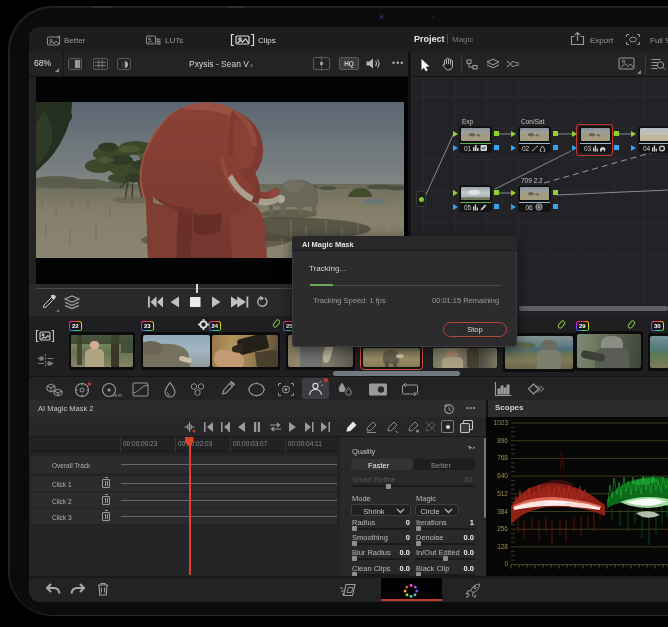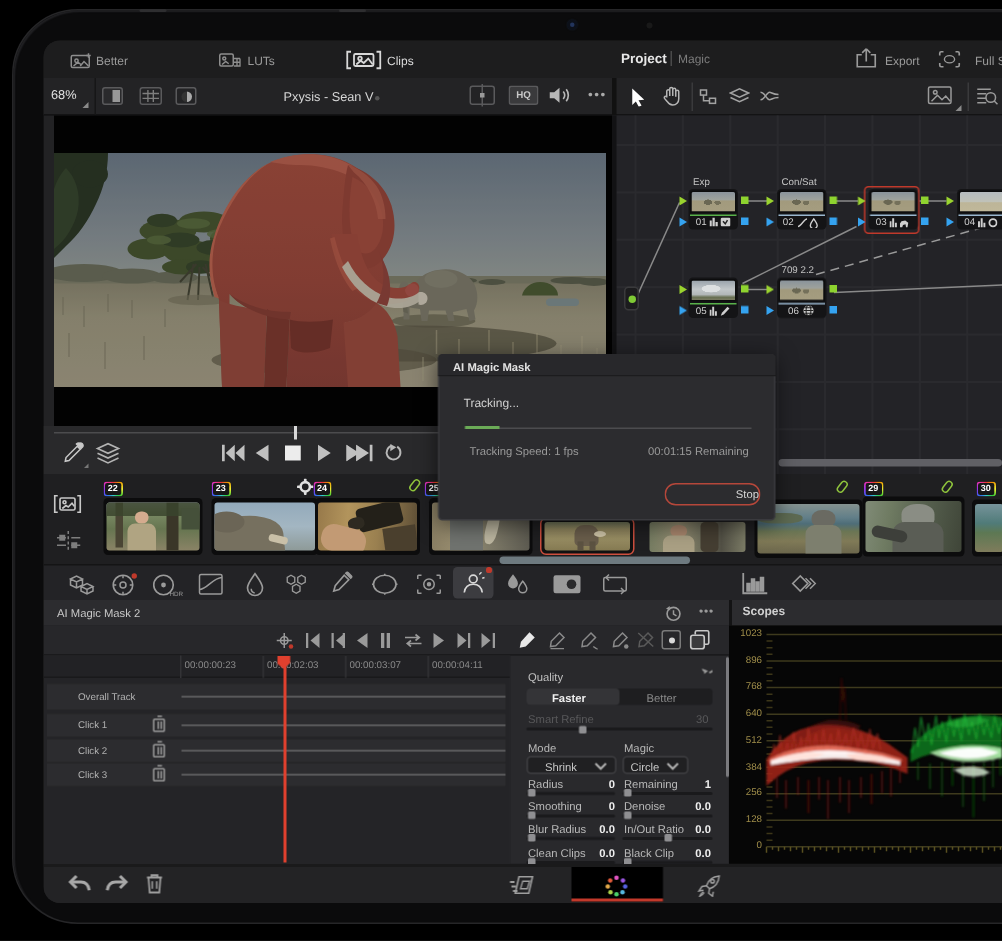--- a/index.html
+++ b/index.html
@@ -713,21 +713,21 @@
 <div class="abs" style="left:340px;top:437px;width:146px;height:139px;background:#29292c"></div>
 <div class="txt" style="left:352px;top:447px;font-size:7.5px;color:#c0c0c0">Quality</div>
 <svg class="abs" style="left:464px;top:446px" width="11" height="11" viewBox="0 0 11 11">
           <g fill="none" stroke="#9a9a9a" stroke-width="1.1">
             <path d="M8.8 2.4A4.1 4.1 0 105.5 1.4"></path>
           </g>
           <path d="M5.1 0l3 1.4-2.6 2z" fill="#9a9a9a"></path>
         </svg>
 <div class="abs" style="left:351px;top:459px;width:124px;height:11px;background:#1e1e20;border-radius:2.5px"></div>
 <div class="abs" style="left:351px;top:459px;width:62px;height:11px;background:#343437;border-radius:2.5px"></div>
-<div class="txt" style="left:368px;top:460.5px;font-size:7.5px;font-weight:bold;color:#f0f0f0">Faster</div>
+<div class="txt" style="left:368px;top:460.5px;font-size:7.5px;font-weight:normal;color:#f0f0f0">Faster</div>
 <div class="txt" style="left:431px;top:460.5px;font-size:7.5px;color:#8a8a8a">Better</div>
 <div class="txt" style="left:352px;top:475px;font-size:7.5px;color:#58585a">Smart Refine</div>
 <div class="txt" style="left:464px;top:475px;font-size:7.5px;color:#58585a">30</div>
 <div class="sld" style="left:351px;top:485px;width:124px"></div>
         <div class="shd" style="left:386px;top:483.5px"></div>
 <div class="txt" style="left:352px;top:493.5px;font-size:7.5px;color:#b8b8b8">Mode</div>
 <div class="txt" style="left:416px;top:493.5px;font-size:7.5px;color:#b8b8b8">Magic</div>
 <div class="dd" style="left:351px;top:503.5px;width:60px">
           <span>Shrink</span>
           <svg width="9" height="6" viewBox="0 0 9 6">
@@ -735,37 +735,37 @@
           </svg>
         </div>
 <div class="dd" style="left:415px;top:503.5px;width:44px">
           <span>Circle</span>
           <svg width="9" height="6" viewBox="0 0 9 6">
             <path d="M1 1l3.5 3.5L8 1" fill="none" stroke="#b0b0b0" stroke-width="1.4"></path>
           </svg>
         </div>
 <div class="txt" style="left:352px;top:517.5px;font-size:7.5px;color:#b8b8b8">Radius</div>
         <div class="val" style="left:398px;top:517.5px;width:12px">0</div>
-<div class="txt" style="left:416px;top:517.5px;font-size:7.5px;color:#b8b8b8">Remaining</div>
+<div class="txt" style="left:416px;top:517.5px;font-size:7.5px;color:#b8b8b8">Iterations</div>
         <div class="val" style="left:462px;top:517.5px;width:12px">1</div>
 <div class="sld" style="left:351px;top:527.5px;width:59px"></div>
         <div class="shd" style="left:351.5px;top:526px"></div>
 <div class="sld" style="left:415px;top:527.5px;width:60px"></div>
         <div class="shd" style="left:415.5px;top:526px"></div>
 <div class="txt" style="left:352px;top:532.8px;font-size:7.5px;color:#b8b8b8">Smoothing</div>
         <div class="val" style="left:398px;top:532.8px;width:12px">0</div>
 <div class="txt" style="left:416px;top:532.8px;font-size:7.5px;color:#b8b8b8">Denoise</div>
         <div class="val" style="left:456px;top:532.8px;width:18px">0.0</div>
 <div class="sld" style="left:351px;top:542.5px;width:59px"></div>
         <div class="shd" style="left:351.5px;top:541px"></div>
 <div class="sld" style="left:415px;top:542.5px;width:60px"></div>
         <div class="shd" style="left:415.5px;top:541px"></div>
 <div class="txt" style="left:352px;top:548.3px;font-size:7.5px;color:#b8b8b8">Blur Radius</div>
         <div class="val" style="left:392px;top:548.3px;width:18px">0.0</div>
-<div class="txt" style="left:416px;top:548.3px;font-size:7.5px;color:#b8b8b8">In/Out Ratio</div>
+<div class="txt" style="left:416px;top:548.3px;font-size:7.5px;color:#b8b8b8">In/Out Edited</div>
         <div class="val" style="left:456px;top:548.3px;width:18px">0.0</div>
 <div class="sld" style="left:351px;top:557.5px;width:59px"></div>
         <div class="shd" style="left:351.5px;top:556px"></div>
 <div class="sld" style="left:415px;top:557.5px;width:60px"></div>
         <div class="shd" style="left:443px;top:556px"></div>
 <div class="txt" style="left:352px;top:564px;font-size:7.5px;color:#b8b8b8">Clean Clips</div>
         <div class="val" style="left:392px;top:564px;width:18px">0.0</div>
 <div class="txt" style="left:416px;top:564px;font-size:7.5px;color:#b8b8b8">Black Clip</div>
         <div class="val" style="left:456px;top:564px;width:18px">0.0</div>
 <div class="sld" style="left:351px;top:573.5px;width:59px"></div>
@@ -866,16 +866,16 @@
           </g>
         </svg>
 <div class="abs" style="left:292px;top:236px;width:225px;height:111px;background:#2c2c2f;border-radius:3px;border:1px solid #3a3a3e;box-shadow:0 3px 14px rgba(0,0,0,.55)"></div>
 <div class="abs" style="left:292px;top:236px;width:225px;height:15px;background:#28282b;border-radius:3px 3px 0 0;border-bottom:1px solid #1c1c1e"></div>
 <div class="txt" style="left:302px;top:239.5px;font-size:7.5px;font-weight:bold;color:#e2e2e2">AI Magic Mask</div>
 <div class="txt" style="left:309px;top:264px;font-size:8px;color:#d2d2d2">Tracking...</div>
 <div class="abs" style="left:310px;top:284.5px;width:191px;height:1px;background:#4c4c4f"></div>
 <div class="abs" style="left:310px;top:284px;width:23px;height:2px;background:#6bab57"></div>
 <div class="txt" style="left:313px;top:296px;font-size:7.5px;color:#9a9a9a">Tracking Speed: 1 fps</div>
 <div class="txt" style="left:432px;top:296px;font-size:7.5px;color:#9a9a9a">00:01:15 Remaining</div>
-<div class="abs" style="left:443px;top:322px;width:64px;height:14.5px;border:1.5px solid #b5473a;border-radius:8px;color:#d8d8d8;font-size:7.5px;text-align:right;line-height:14px;transform:translateZ(0)">Stop</div>
+<div class="abs" style="left:443px;top:322px;width:64px;height:14.5px;border:1.5px solid #b5473a;border-radius:8px;color:#d8d8d8;font-size:7.5px;text-align:center;line-height:14px;transform:translateZ(0)">Stop</div>
 </div>
     </div>
 </div>
 
 </body></html>

